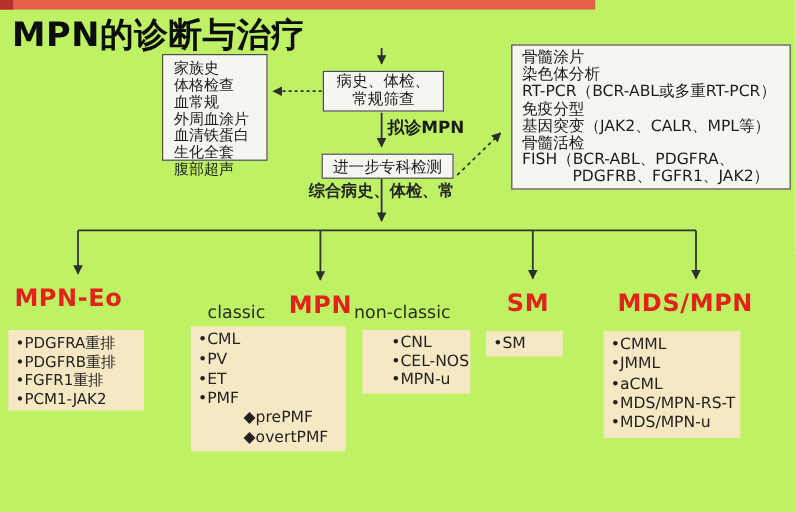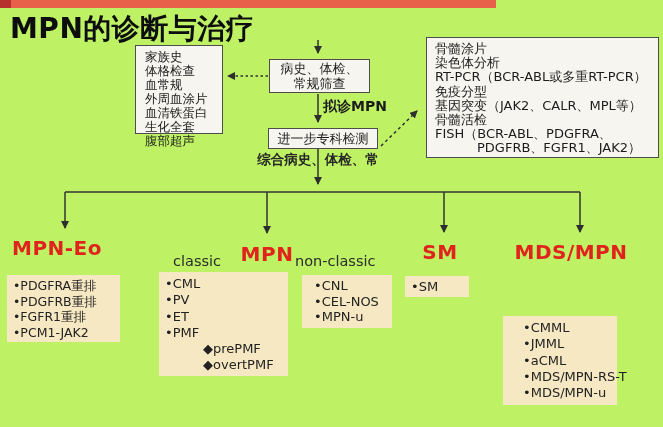--- a/index.html
+++ b/index.html
@@ -24,23 +24,23 @@
   .listrow{white-space:nowrap;}
   .suspect{position:absolute;left:323px;top:98px;font-size:14px;font-weight:600;white-space:nowrap;}
   .summary{position:absolute;left:248px;top:151px;width:140px;text-align:center;
            font-size:13.5px;line-height:16.5px;font-weight:600;color:#262626;}
   .redlabel{position:absolute;transform:translateX(-50%);font-size:20px;font-weight:800;
             color:#e0241d;letter-spacing:0.5px;white-space:nowrap;}
   .sublabel{position:absolute;font-size:14.5px;font-weight:500;color:#2b2b2b;white-space:nowrap;}
   .cream{position:absolute;background:#f6e8c2;box-sizing:border-box;font-weight:400;color:#222;}
   .eo-box{left:7px;top:275px;width:113px;height:67px;padding:3px 0 0 6px;font-size:12.5px;line-height:15.5px;}
   .classic-box{left:159px;top:272px;width:129px;height:104px;padding:4px 0 0 6px;font-size:13px;line-height:16.3px;}
-  .nonclassic-box{left:302px;top:275px;width:90px;height:53px;padding:3px 0 0 12px;font-size:13px;line-height:15.5px;}
+  .nonclassic-box{left:302px;top:275px;width:90px;height:53px;padding:3px 0 0 24px;font-size:13px;line-height:15.5px;}
   .sm-box{left:405px;top:276px;width:64px;height:21px;padding:2px 0 0 6px;font-size:13px;line-height:17px;}
-  .mds-box{left:503px;top:276px;width:114px;height:89px;padding:4px 0 0 20px;font-size:13px;line-height:16.3px;margin-top:40px;}
+  .mds-box{left:503px;top:276px;width:114px;height:89px;padding:4px 0 0 6px;font-size:13px;line-height:16.3px;}
   svg.arrows{position:absolute;left:0;top:0;pointer-events:none;}
 </style>
 </head>
 <body>
 
 <div id="slide">
 
   <div class="topbar"></div>
   <div class="topbar-accent"></div>
 

